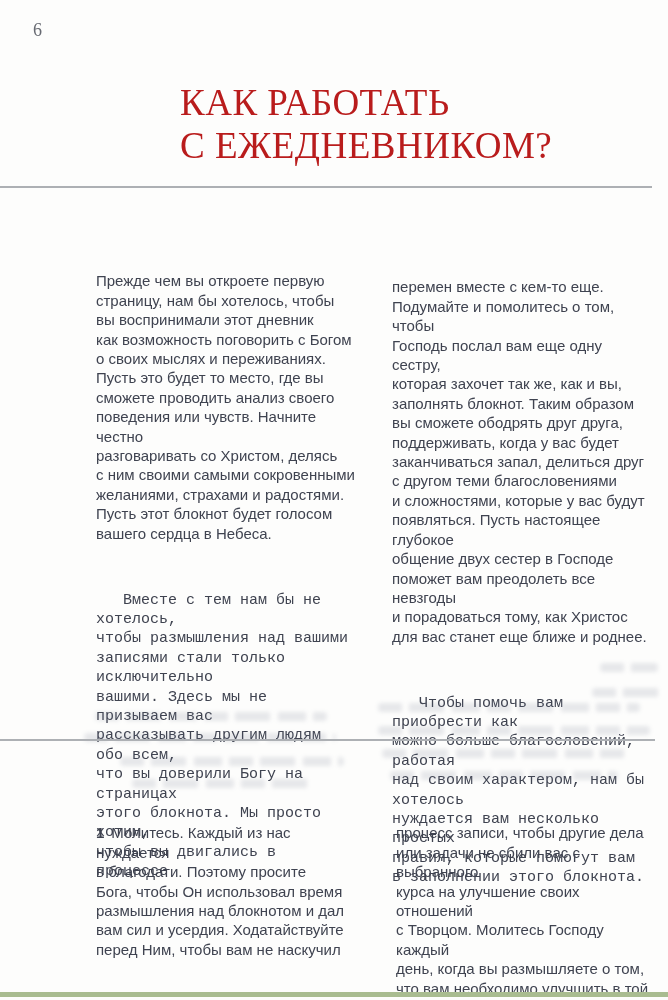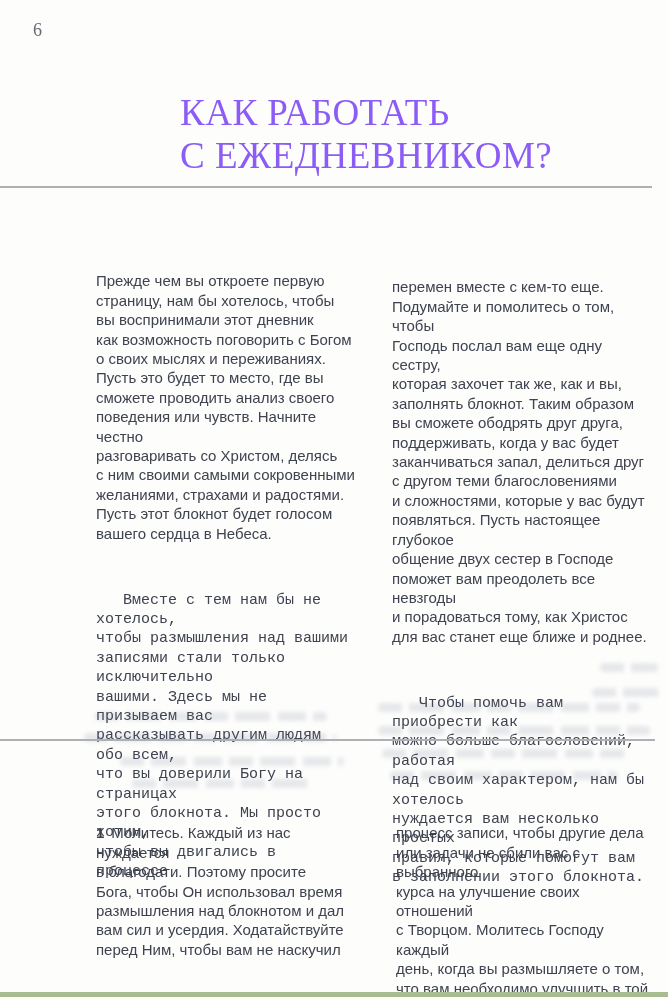--- a/index.html
+++ b/index.html
@@ -11,25 +11,25 @@
     overflow:hidden;
     font-family:"Liberation Sans", sans-serif;
     color:#3f4350;
   }
   .page-number{
     position:absolute;left:33px;top:20px;
     font-family:"Liberation Serif", serif;
     font-size:18px;color:#676a72;
   }
   .chapter-title{
-    position:absolute;left:180px;top:66px;
+    position:absolute;left:180px;top:56px;
     font-family:"Liberation Serif", serif;
     font-size:37px;line-height:43px;
     letter-spacing:0.5px;
-    color:#8b5cf6;
+    color:#b91c1c;
     font-weight:400;
   }
   .divider{
     position:absolute;left:0;height:2px;
     background:#adb0b4;
   }
   .divider.top{top:186px;width:652px;}
   .divider.mid{top:739px;width:655px;}
   .col{
     position:absolute;

